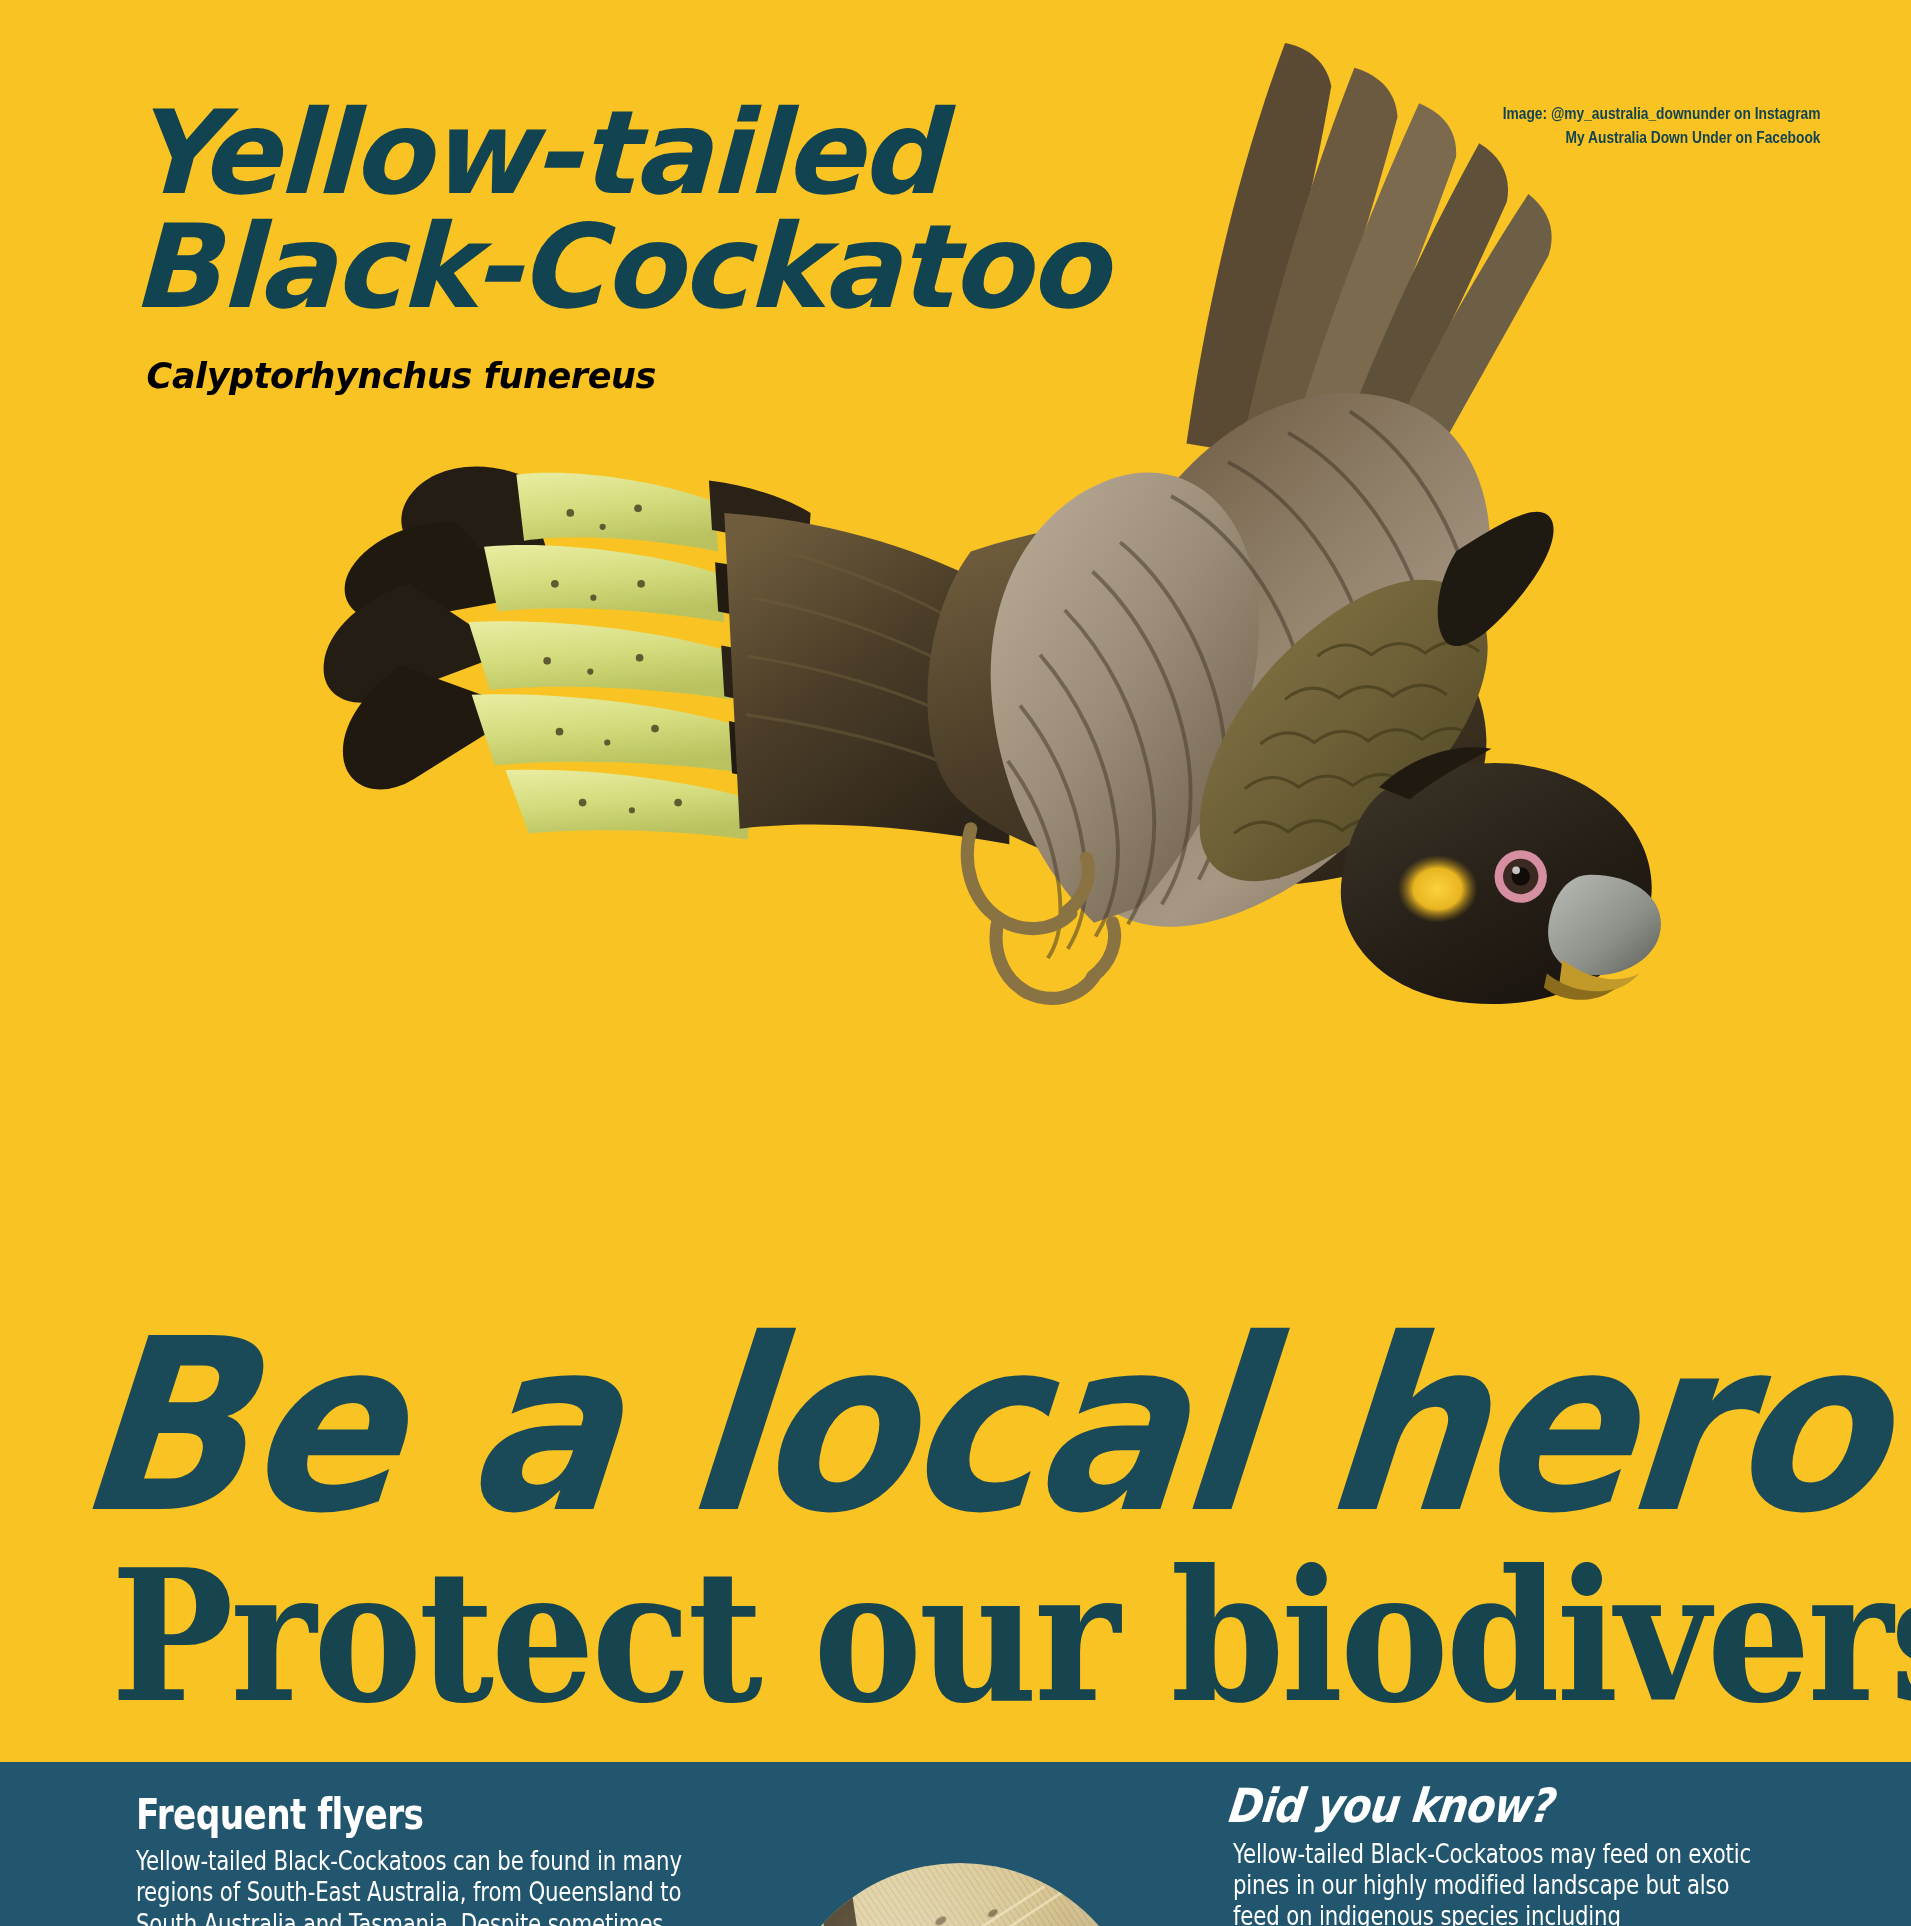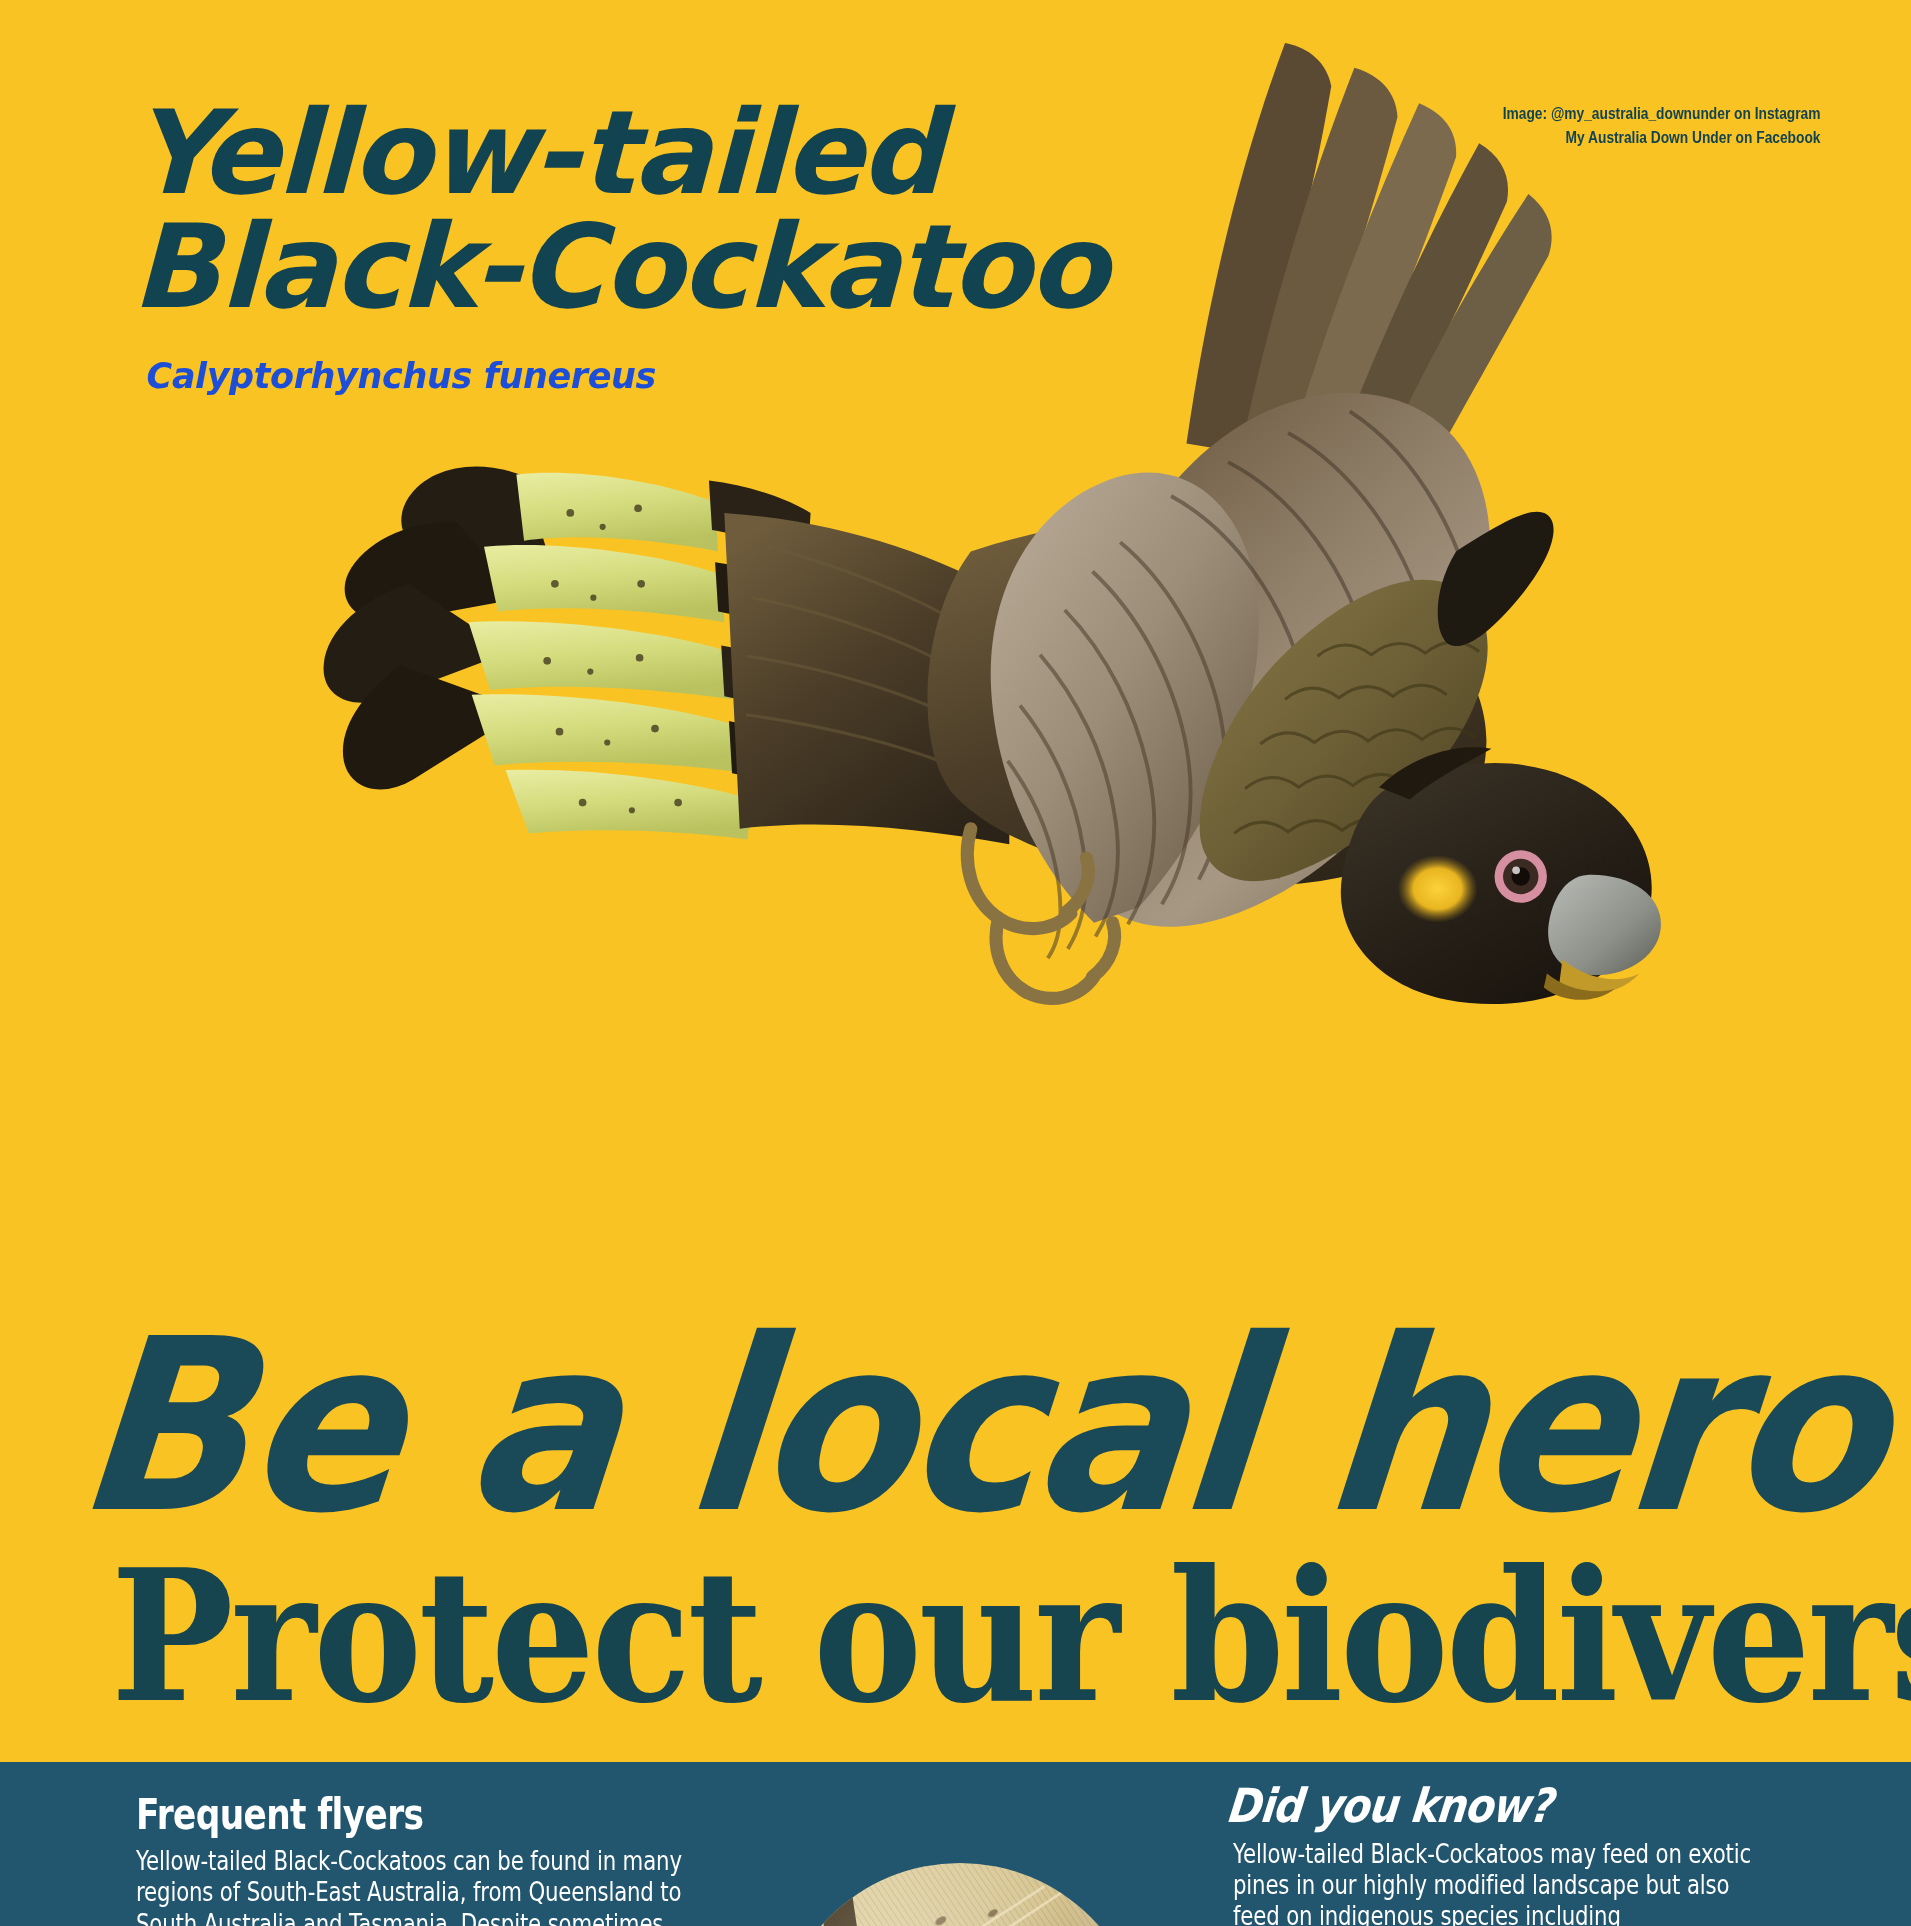--- a/index.html
+++ b/index.html
@@ -28,21 +28,21 @@
     letter-spacing:-2.3px;
     transform:skewX(-4deg);
     transform-origin:left center;
     white-space:nowrap;
   }
   .sci-name{
     margin-top:33px;
     margin-left:4.6px;
     font-family:"DejaVu Sans", sans-serif;
     font-style:italic; font-weight:bold;
-    color:#1d4ed8;
+    color:#000000;
     font-size:35px;
     letter-spacing:-0.4px;
     white-space:nowrap;
   }
 
   .credit{
     position:absolute; right:91px; top:102px; z-index:30;
     text-align:right;
     color:#124350;
     font-family:"Liberation Sans", sans-serif;

